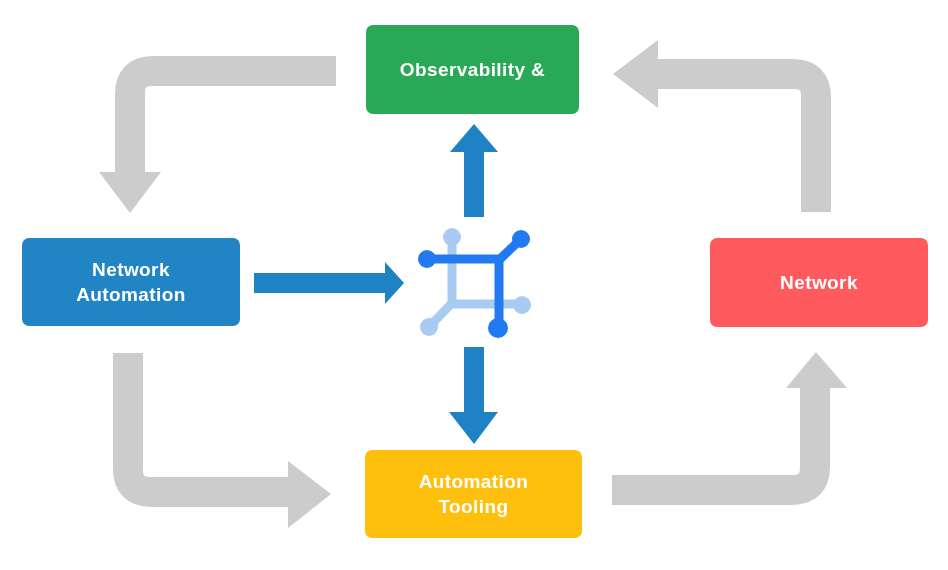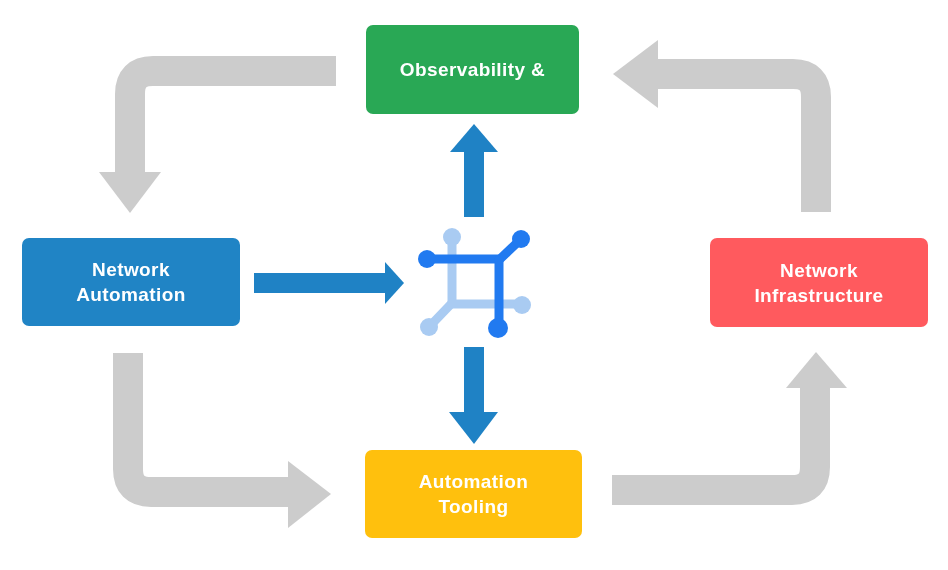--- a/index.html
+++ b/index.html
@@ -113,21 +113,20 @@
     <span>Observability &amp;</span>
   </div>
 
   <div class="node-box node-operations" style="background-color: rgb(32, 132, 197);">
     <span>Network</span>
     <span>Automation</span>
   </div>
 
   <div class="node-box node-infrastructure" style="background-color: rgb(255, 90, 94);">
     <span>Network</span>
-    <span>Infrastructure</span>
   </div>
 
   <div class="node-box node-automation" style="background-color: rgb(255, 192, 13);">
     <span>Automation</span>
     <span>Tooling</span>
   </div>
 
 </div>
 
 </body></html>

